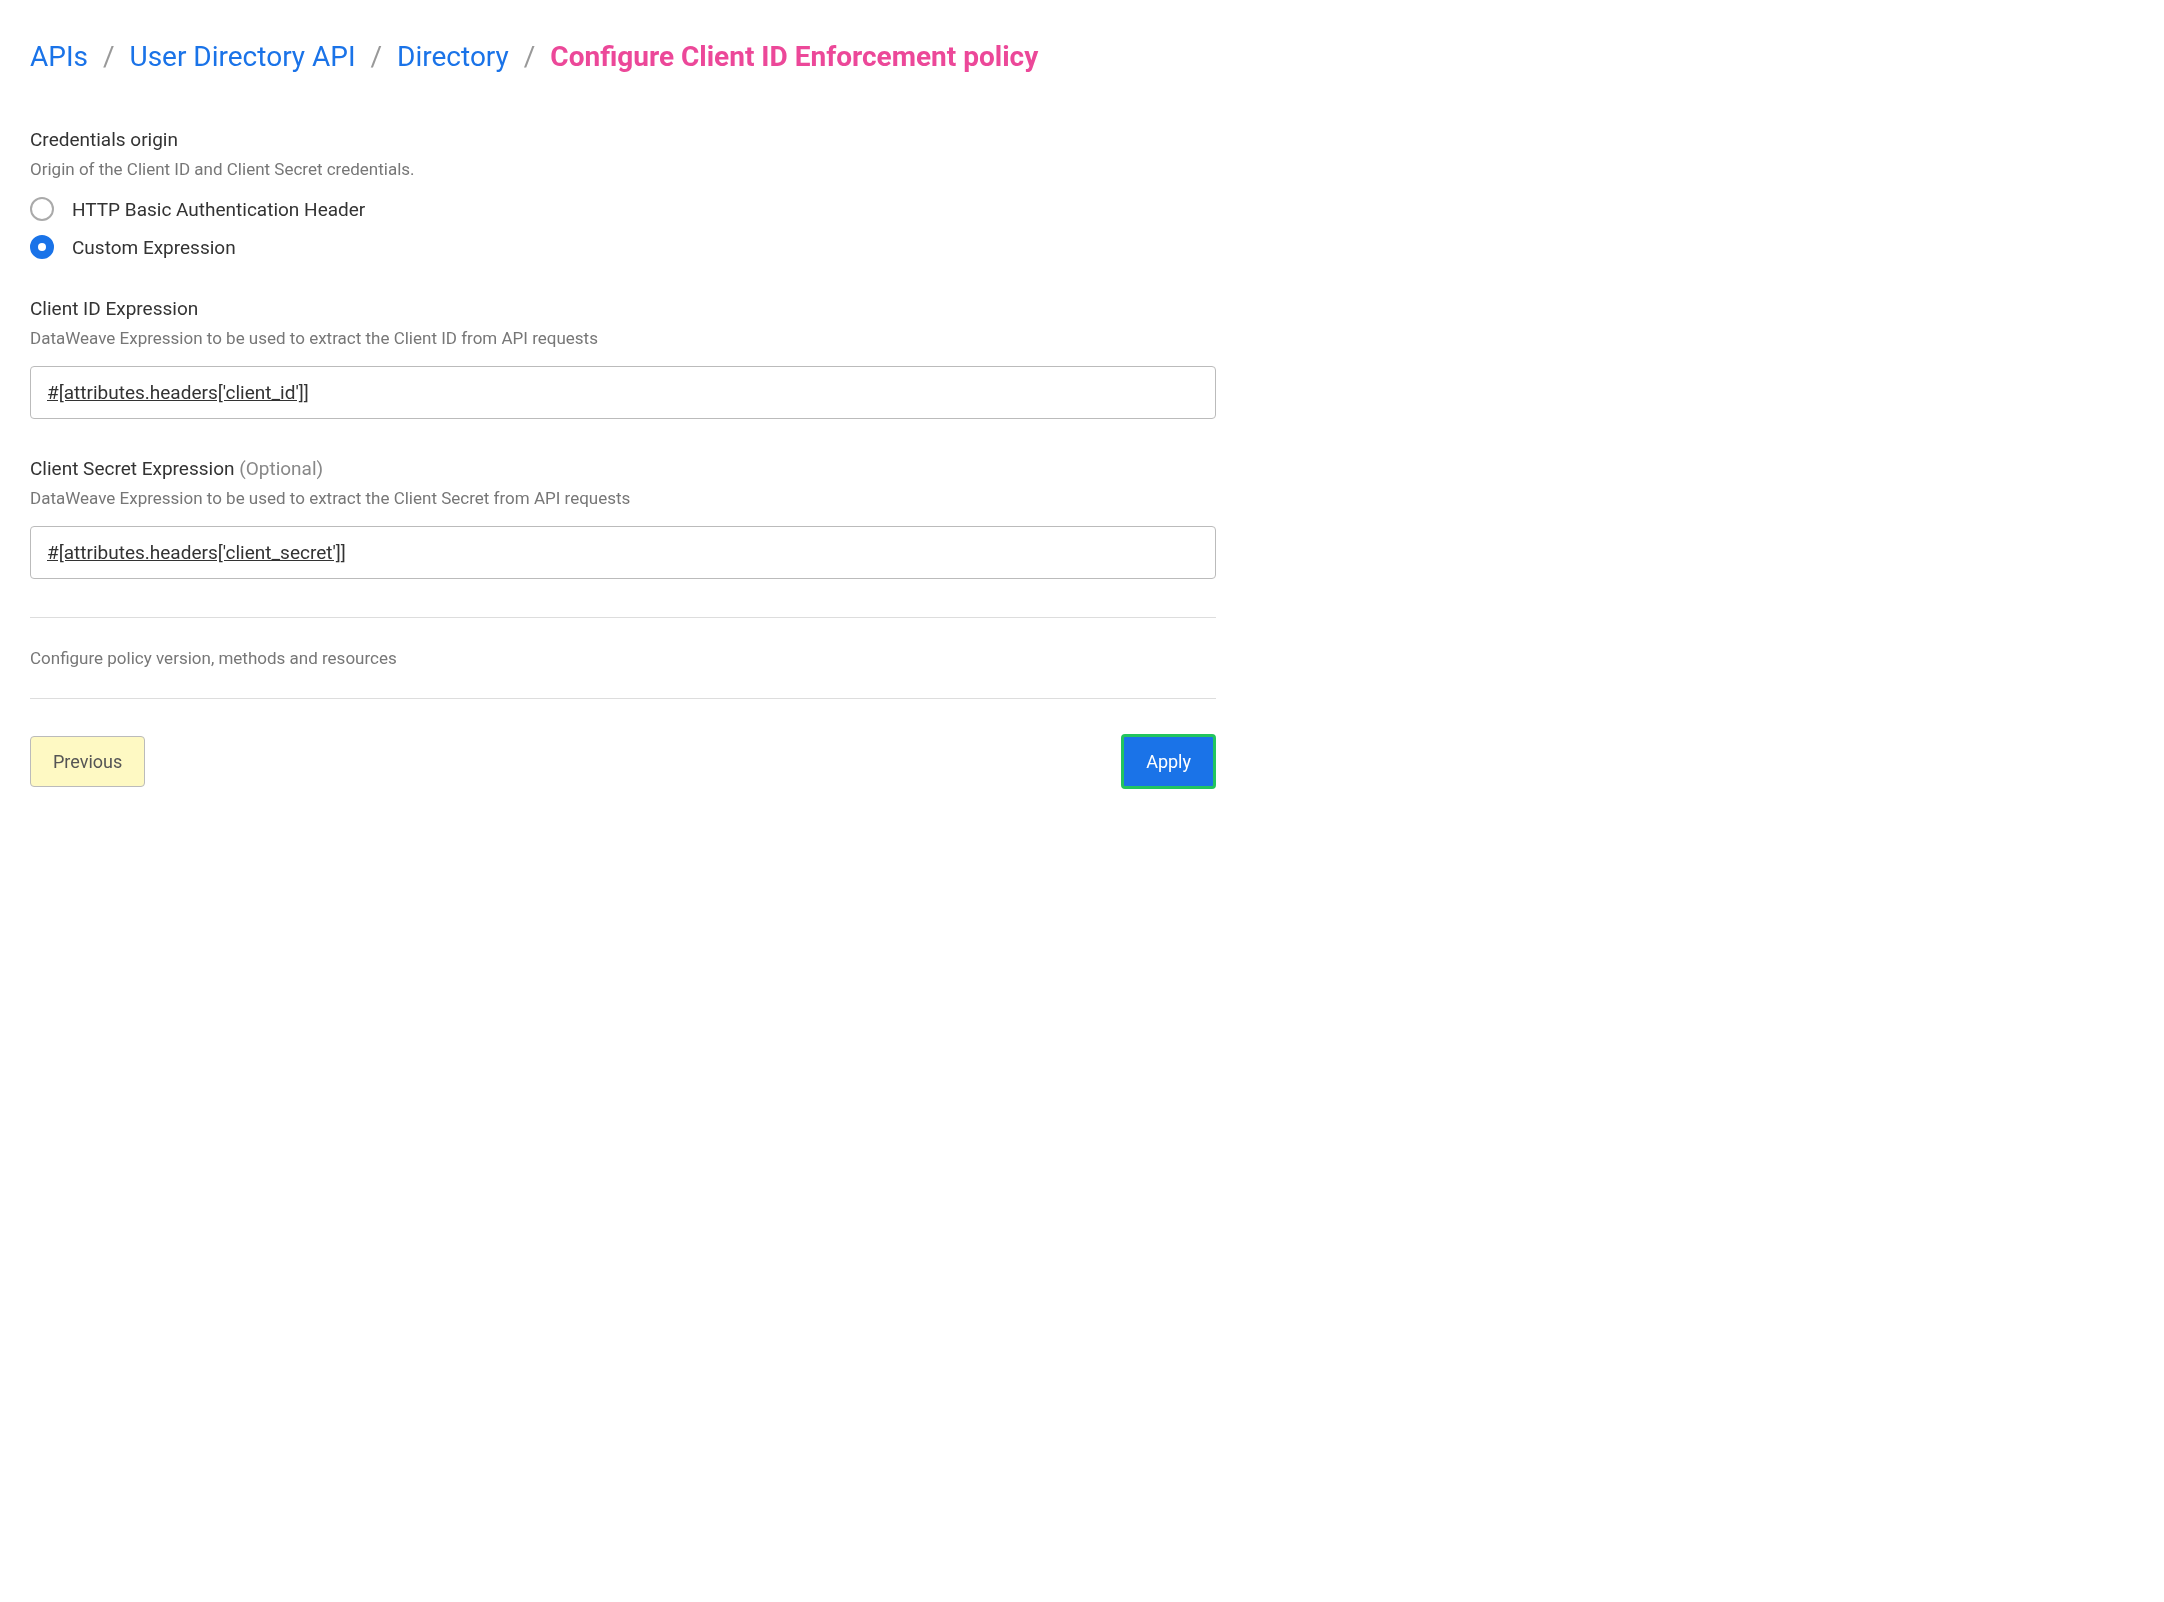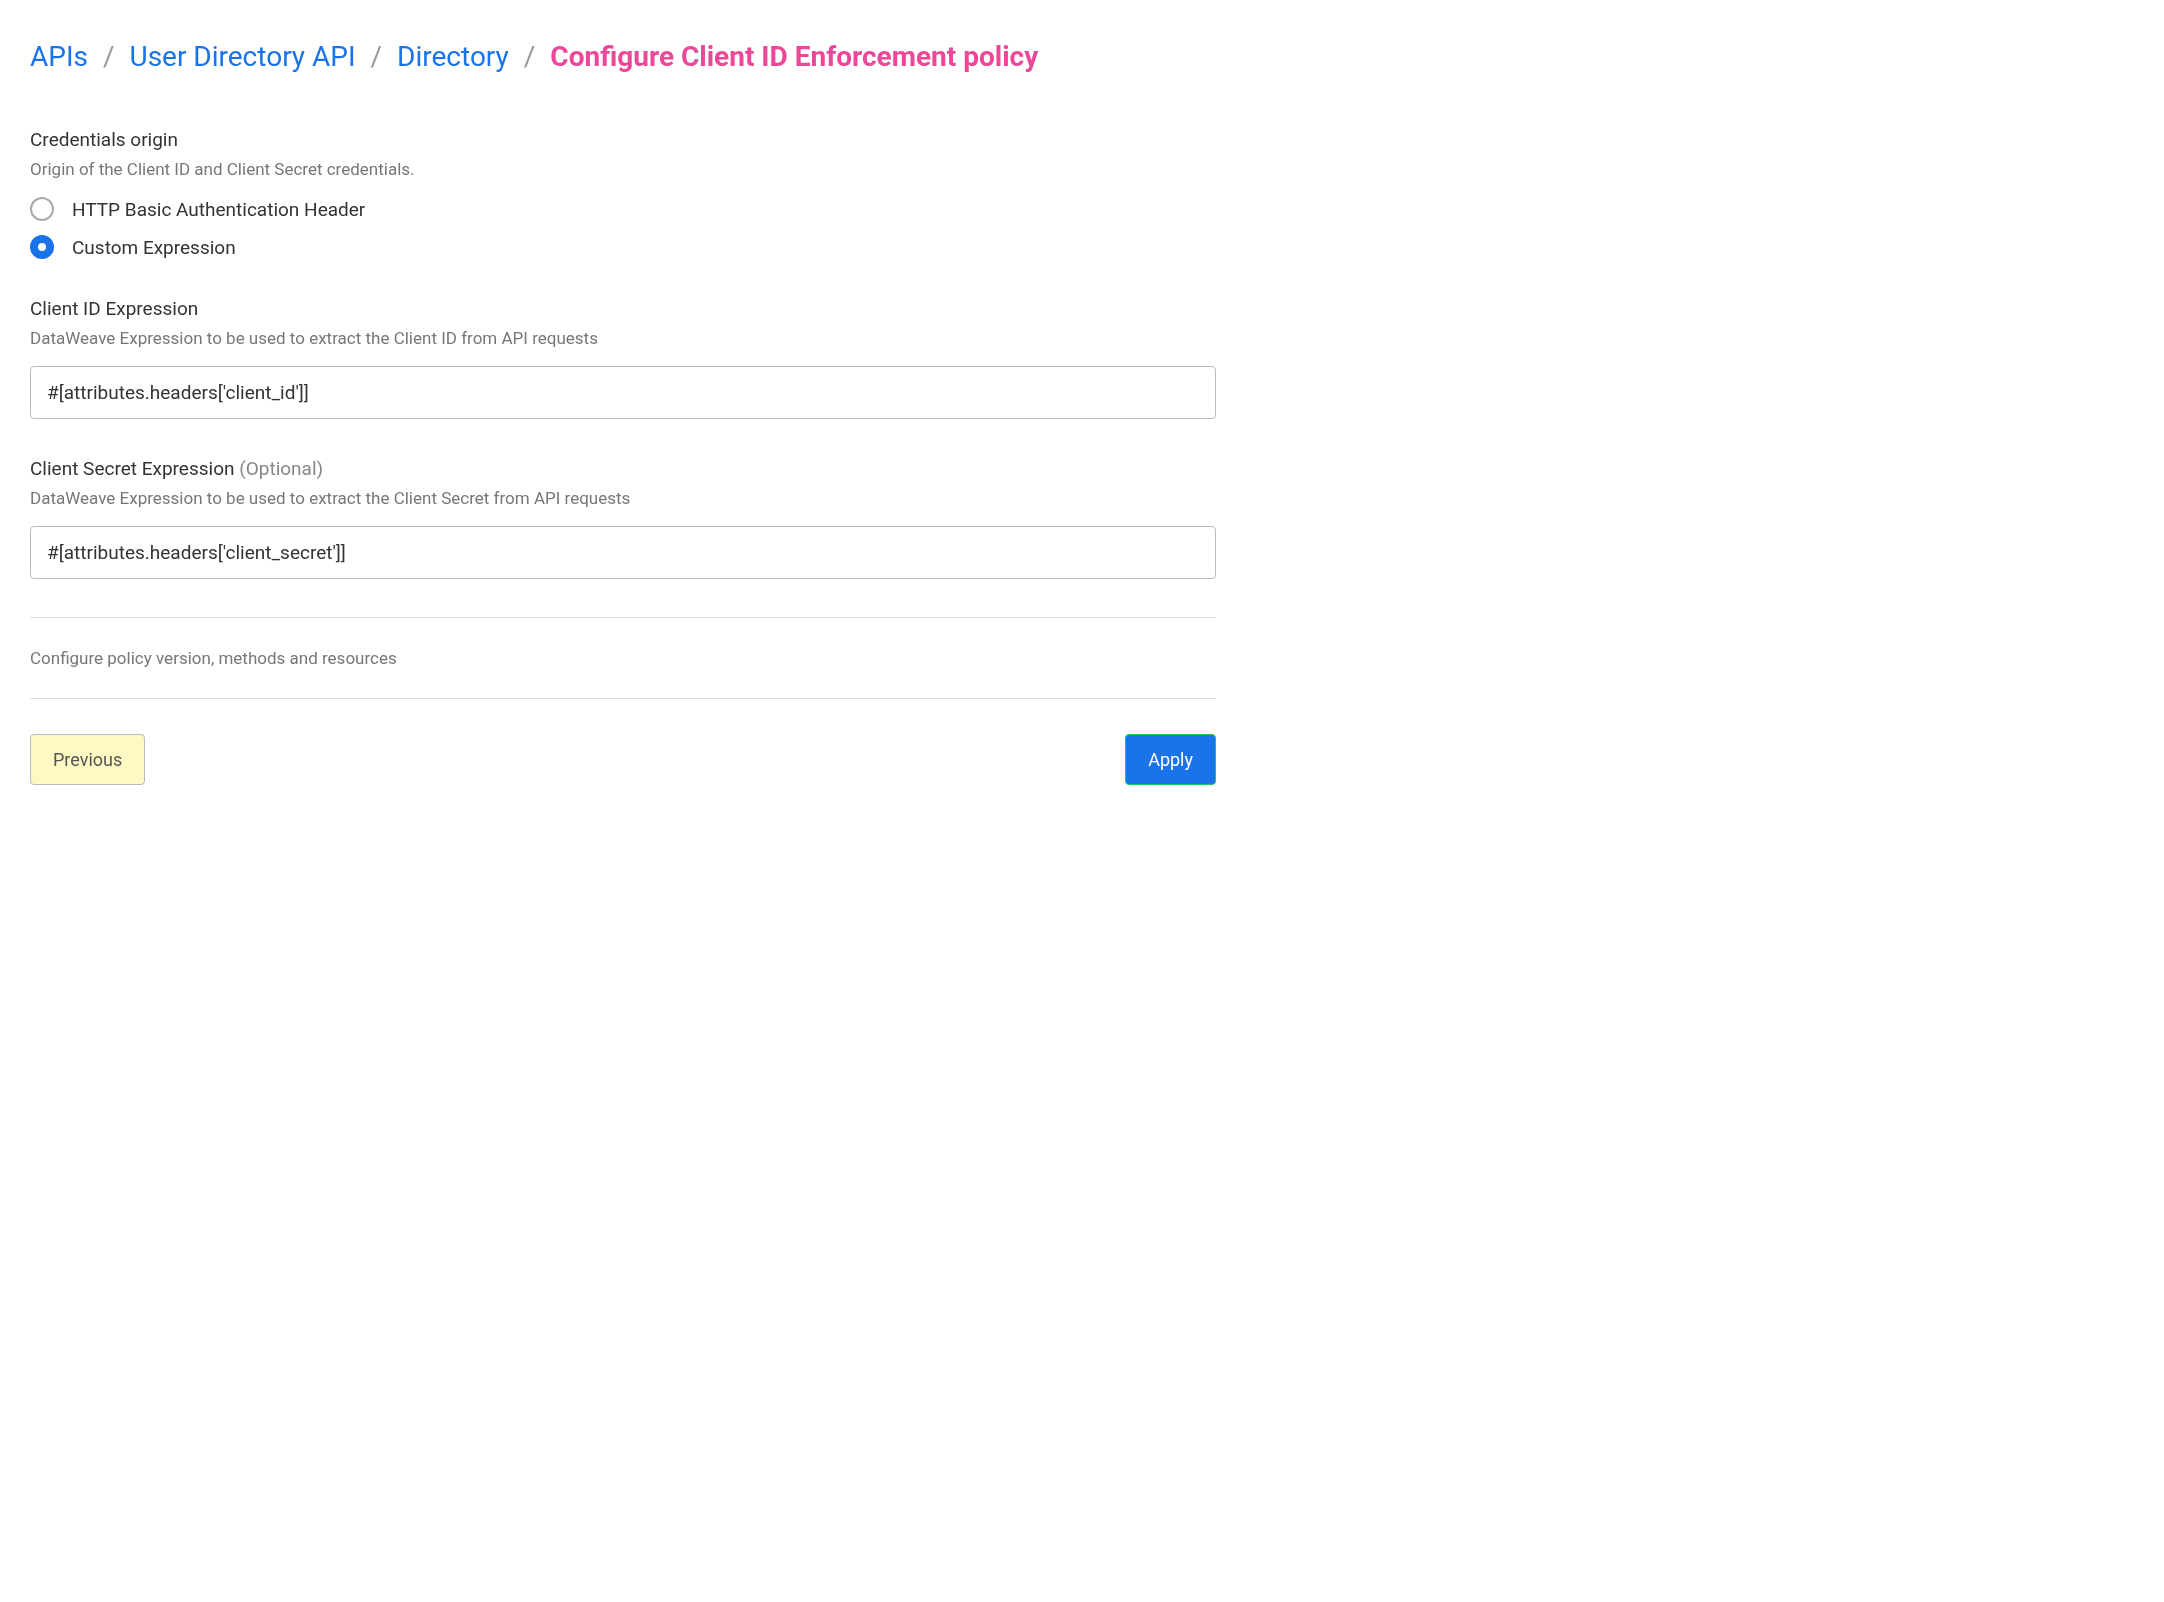--- a/index.html
+++ b/index.html
@@ -80,20 +80,21 @@
     color: #333;
   }
   .text-input {
     width: 100%;
     font-size: 19px;
     padding: 14px 16px;
     border: 1px solid #bbb;
     border-radius: 4px;
     color: #333;
     font-family: inherit;
+    text-decoration: underline;
   }
   hr.divider {
     border: none;
     border-top: 1px solid #ddd;
     margin: 30px 0 30px 0;
   }
   .advanced-header {
     display: flex;
     align-items: center;
     font-size: 19px;
@@ -119,21 +120,21 @@
     font-family: inherit;
   }
   .btn-secondary {
     background: #fef9c3;
     color: #555;
     border: 1px solid #bbb;
   }
   .btn-primary {
     background: #1a73e8;
     color: #fff;
-    border: 1px solid #22c55e;
+    border: 3px solid #22c55e;
   }
 </style>
 </head>
 <body>
 
 <div class="breadcrumb">
   <a href="#">APIs</a>
   <span class="breadcrumb-sep">/</span>
   <a href="#">User Directory API</a>
   <span class="breadcrumb-sep">/</span>

